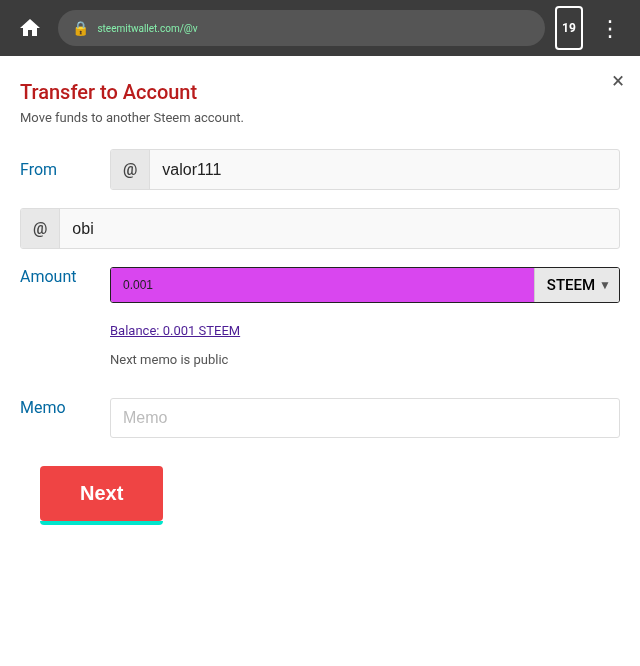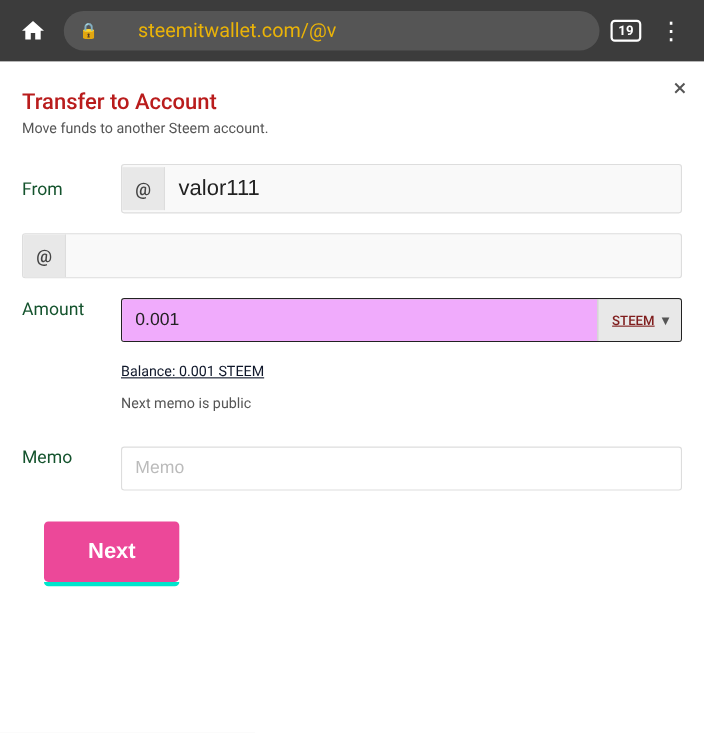--- a/index.html
+++ b/index.html
@@ -41,33 +41,32 @@
       display: flex;
       align-items: center;
       padding: 0 14px;
       gap: 8px;
     }
     .browser-lock-icon {
       color: #aaa;
       font-size: 14px;
     }
     .browser-url-text {
-      color: #eab308;
-      font-size: 18px;
-      margin-left: 28px;
+      color: #86efac;
+      font-size: 10px;
     }
     .browser-tab-count {
       background: transparent;
       border: 2px solid white;
       border-radius: 4px;
       color: white;
       font-size: 12px;
       font-weight: bold;
       width: 28px;
-      height: 20px;
+      height: 44px;
       display: flex;
       align-items: center;
       justify-content: center;
     }
     .browser-menu {
       color: white;
       font-size: 22px;
       padding: 4px 6px;
       letter-spacing: 1px;
     }
@@ -105,21 +104,21 @@
     }
 
     
     .form-row {
       display: flex;
       align-items: center;
       margin-bottom: 18px;
     }
     .form-label {
       font-size: 16px;
-      color: #14532d;
+      color: #0369a1;
       width: 90px;
       flex-shrink: 0;
     }
     .input-with-at {
       flex: 1;
       display: flex;
       align-items: center;
       border: 1px solid #ddd;
       border-radius: 3px;
       background: #f9f9f9;
@@ -131,21 +130,21 @@
       padding: 10px 12px;
       font-size: 16px;
       color: #444;
       font-weight: 500;
     }
     .text-input {
       flex: 1;
       border: none;
       background: transparent;
       padding: 10px 12px;
-      font-size: 20px;
+      font-size: 16px;
       color: #222;
       outline: none;
     }
     .text-input::placeholder {
       color: #bbb;
     }
 
     
     .amount-row {
       display: flex;
@@ -156,48 +155,47 @@
       flex: 1;
       display: flex;
       border: 1.5px solid #222;
       border-radius: 3px;
       overflow: hidden;
     }
     .amount-input {
       flex: 1;
       border: none;
       padding: 10px 12px;
-      font-size: 16px;
+      font-size: 12px;
       color: #222;
       outline: none;
-      background: #f0abfc;
+      background: #d946ef;
     }
     .currency-wrapper {
       position: relative;
       background: #e8e8e8;
       border-left: 1px solid #ccc;
       display: flex;
       align-items: center;
       padding: 0 8px 0 12px;
     }
     .currency-label {
-      font-size: 12px;
+      font-size: 15px;
       font-weight: 500;
-      color: #7f1d1d;
-      text-decoration: underline;
+      color: #000000;
     }
     .currency-arrow {
       font-size: 12px;
       color: #555;
       margin-left: 4px;
     }
 
     .balance-text {
       font-size: 13px;
-      color: #0f172a;
+      color: #4c1d95;
       margin-left: 90px;
       margin-bottom: 14px;
       text-decoration: underline;
       cursor: pointer;
     }
 
     .memo-public-text {
       font-size: 13px;
       color: #555;
       margin-left: 90px;
@@ -220,21 +218,21 @@
       color: #222;
       outline: none;
       background: white;
     }
     .memo-input::placeholder {
       color: #bbb;
     }
 
     
     .next-button {
-      background: #ec4899;
+      background: #ef4444;
       color: white;
       font-size: 20px;
       font-weight: bold;
       border: none;
       border-radius: 4px;
       padding: 16px 40px;
       cursor: pointer;
       position: relative;
       margin-left: 20px;
     }
@@ -278,20 +276,21 @@
     <div class="input-with-at">
       <span class="at-prefix">@</span>
       <input class="text-input" type="text" readonly="" value="valor111" style="">
     </div>
   </div>
 
   
   <div class="form-row">
     <div class="input-with-at">
       <span class="at-prefix">@</span>
+      <input class="text-input" type="text" value="obi" style="">
     </div>
   </div>
 
   
   <div class="amount-row">
     <div class="form-label">Amount</div>
     <div class="amount-input-group">
       <input class="amount-input" type="text" value="0.001" style="">
       <div class="currency-wrapper">
         <span class="currency-label">STEEM</span>

